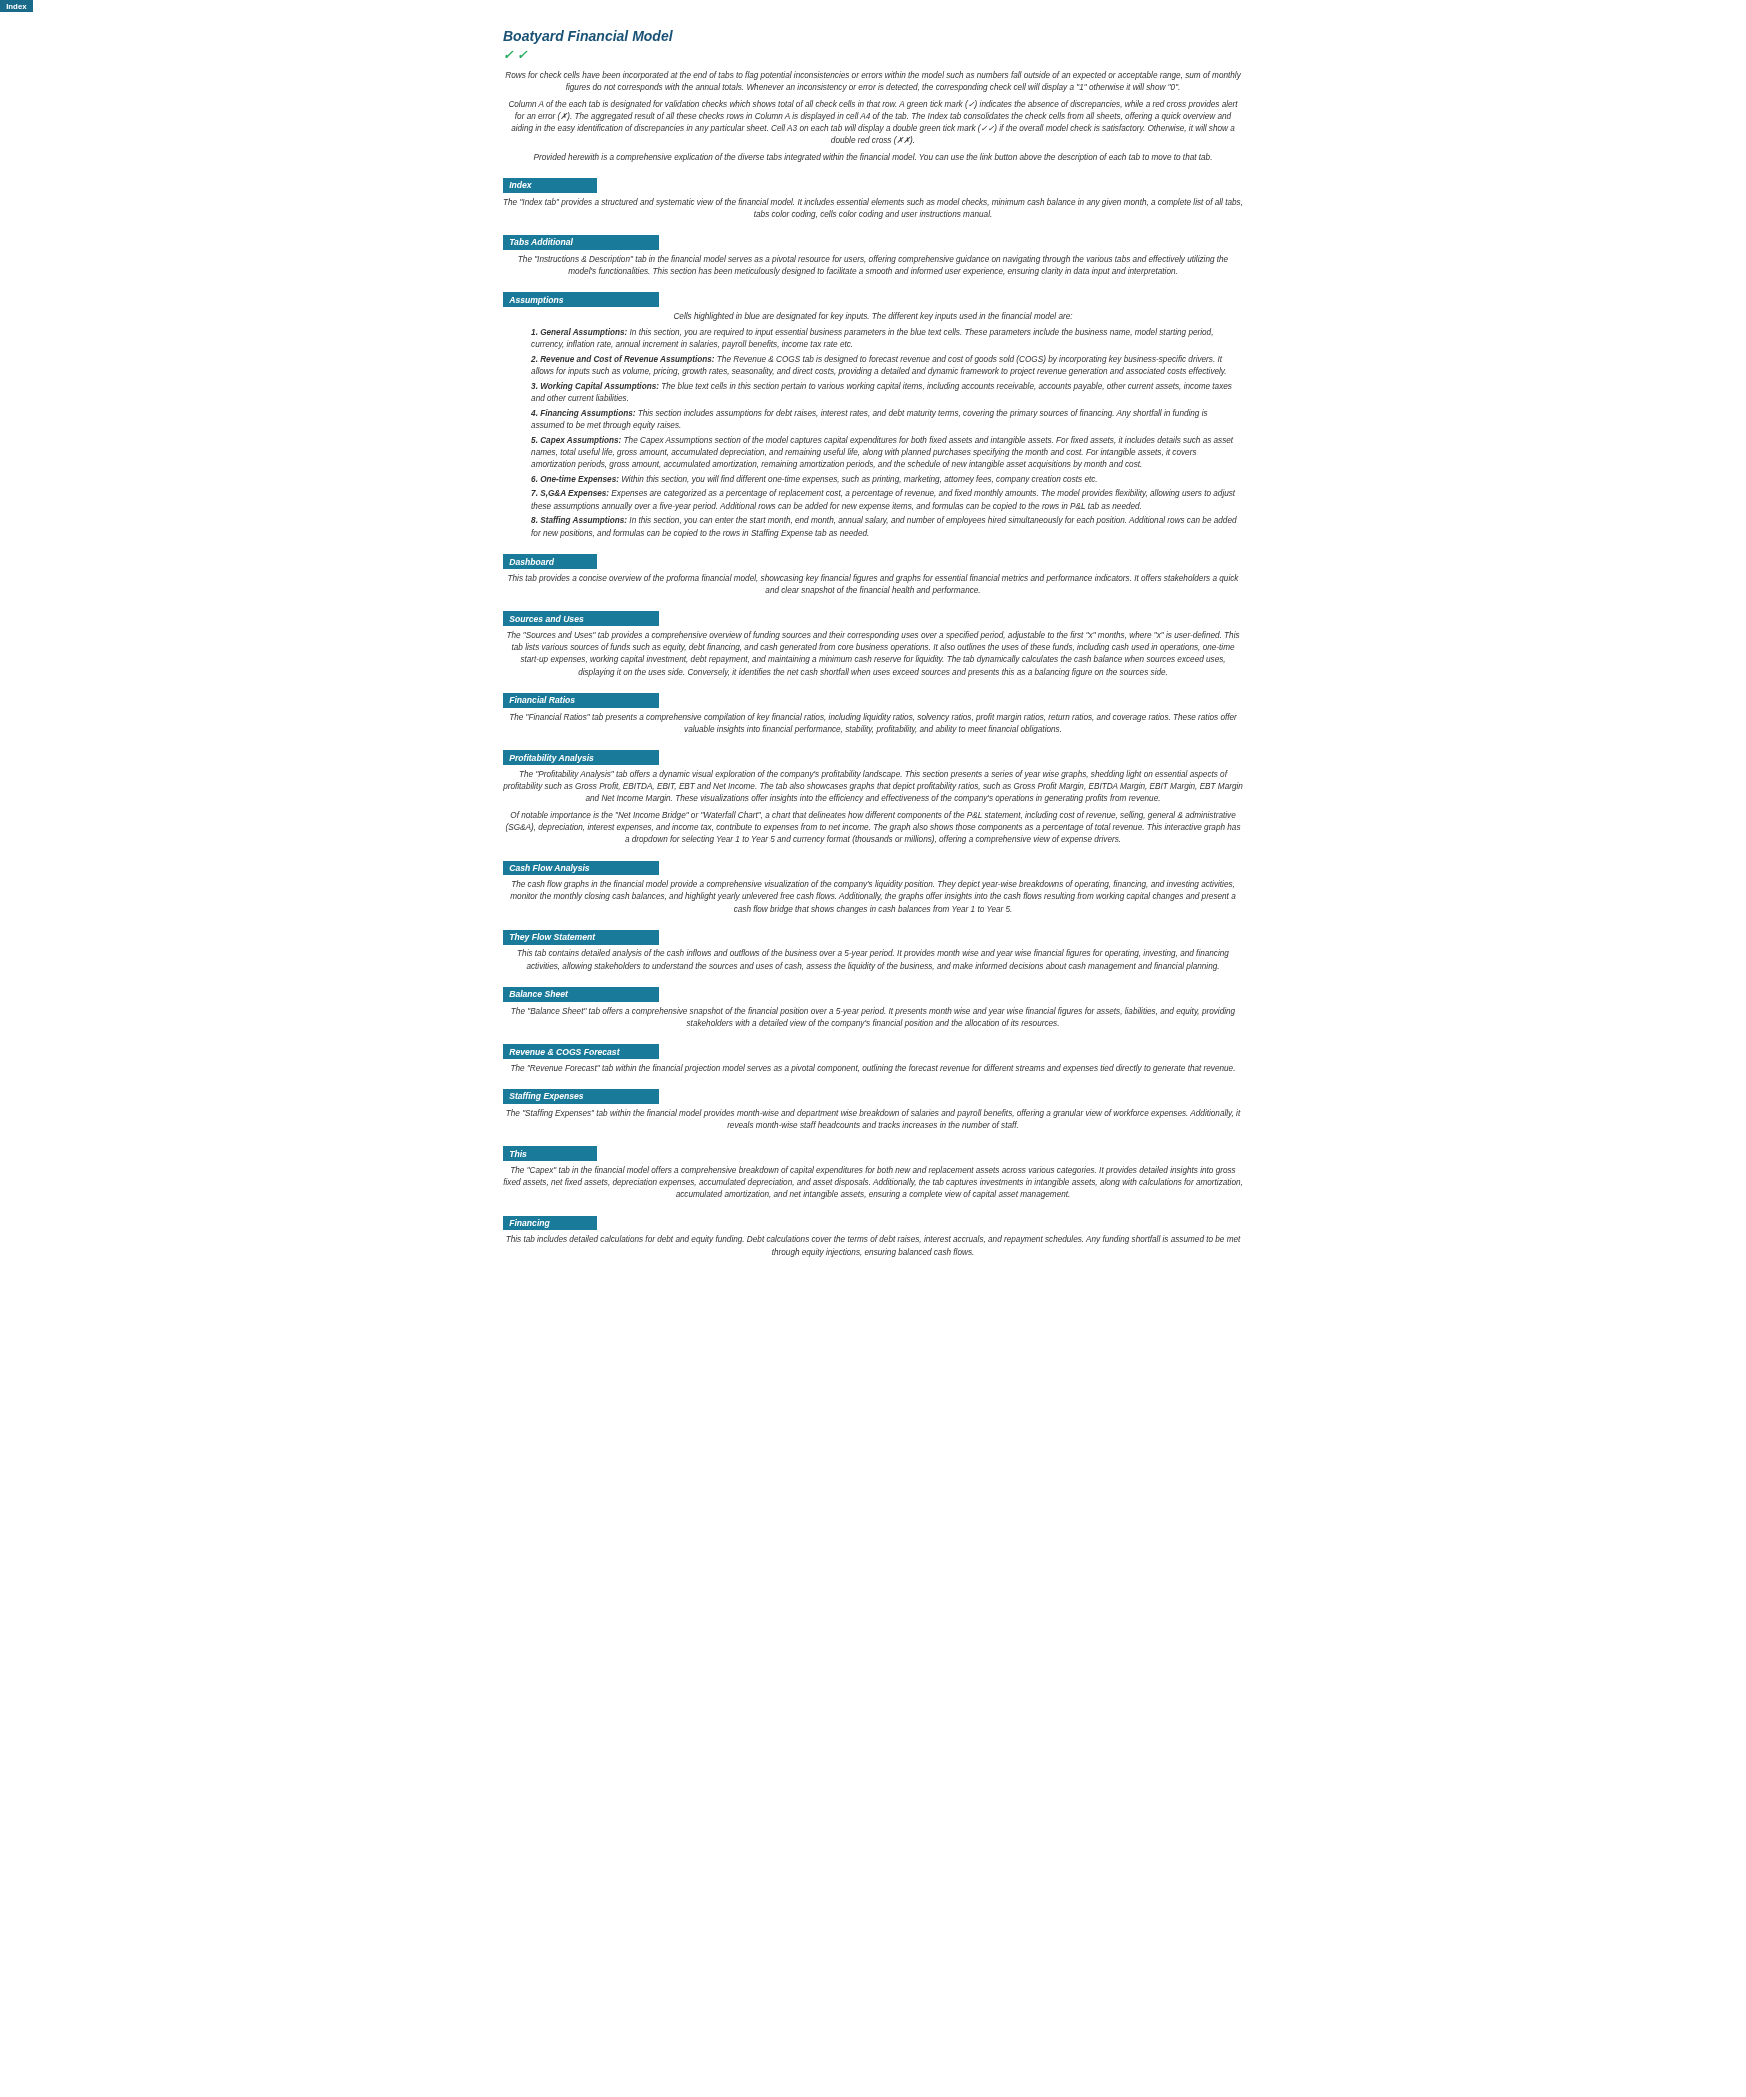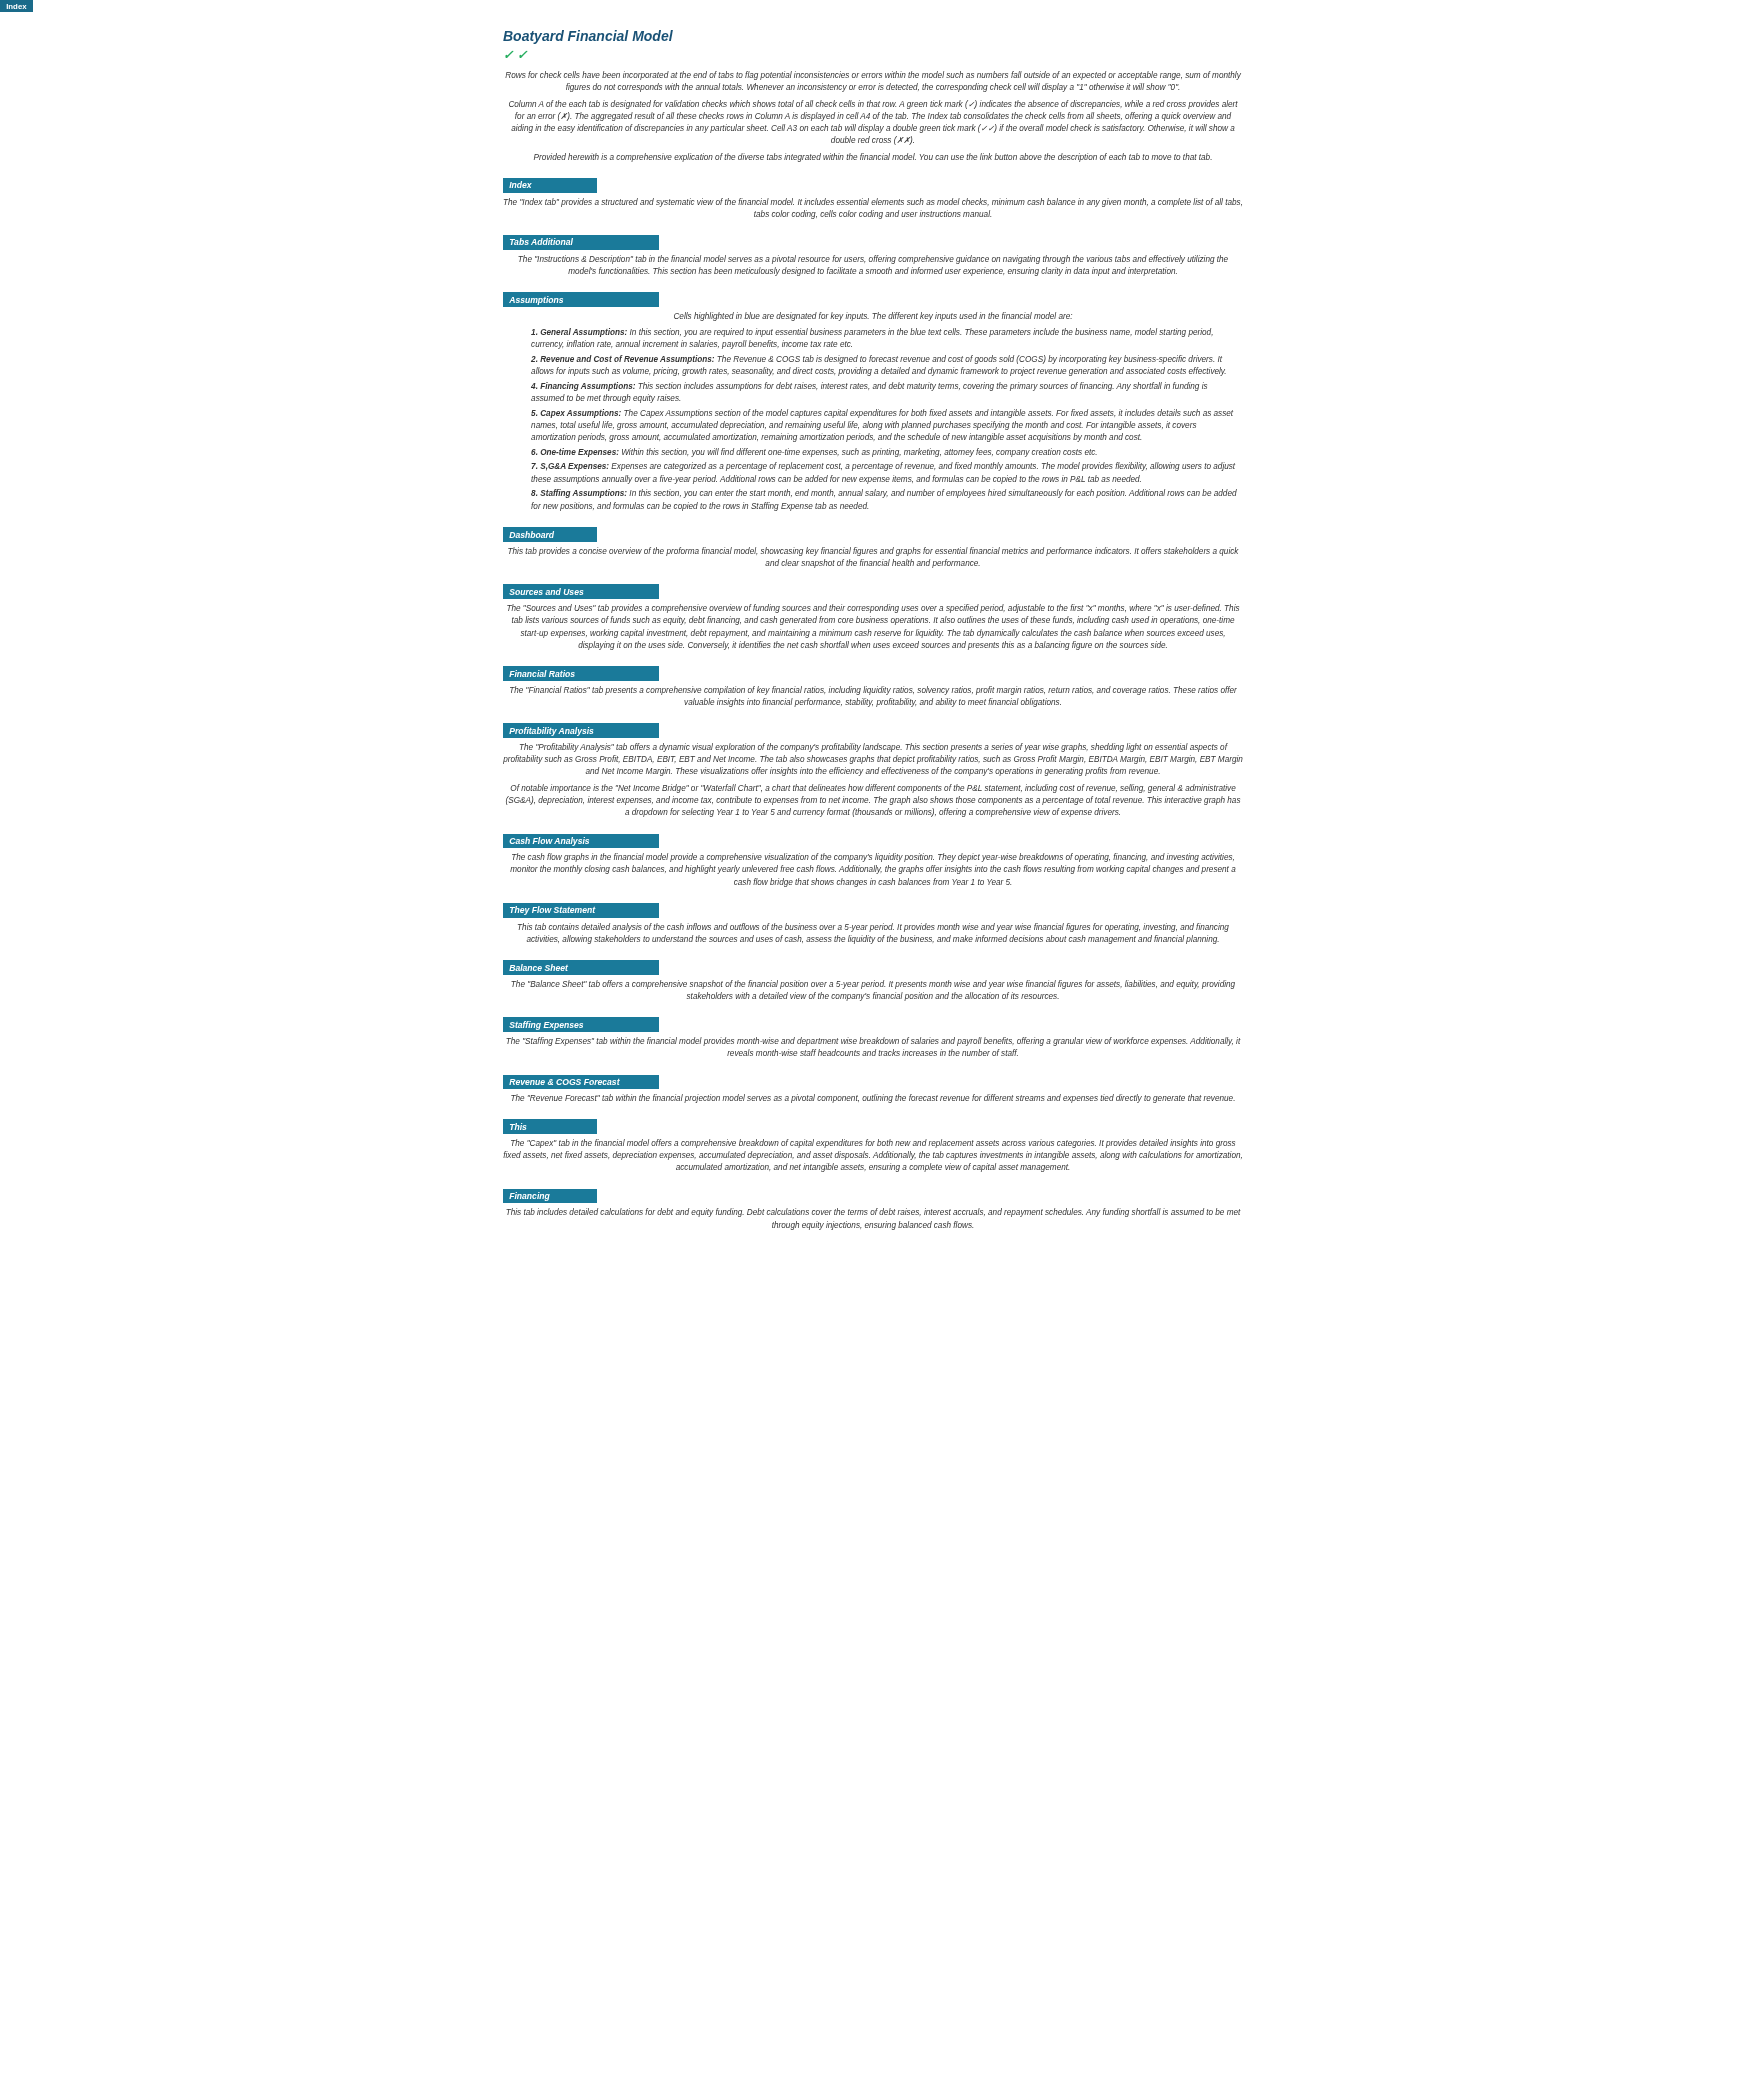--- a/index.html
+++ b/index.html
@@ -104,20 +104,21 @@
     </div>
   </div>
 
   <div>
     <div class="section-header">Assumptions</div>
     <div class="description-block">
       <p>Cells highlighted in blue are designated for key inputs. The different key inputs used in the financial model are:</p>
       <ol style="list-style:none; padding-left:12.5px;">
       <li style="margin-bottom: 2.3px; line-height: 1.5;"><strong>1. General Assumptions:</strong> In this section, you are required to input essential business parameters in the blue text cells. These parameters include the business name, model starting period, currency, inflation rate, annual increment in salaries, payroll benefits, income tax rate etc.</li>
           <li style="margin-bottom: 2.3px; line-height: 1.5;"><strong>2. Revenue and Cost of Revenue Assumptions:</strong> The Revenue &amp; COGS tab is designed to forecast revenue and cost of goods sold (COGS) by incorporating key business-specific drivers. It allows for inputs such as volume, pricing, growth rates, seasonality, and direct costs, providing a detailed and dynamic framework to project revenue generation and associated costs effectively.</li>
+          <li style="margin-bottom: 2.3px; line-height: 1.5;"><strong>3. Working Capital Assumptions:</strong> The blue text cells in this section pertain to various working capital items, including accounts receivable, accounts payable, other current assets, income taxes and other current liabilities.</li>
           <li style="margin-bottom: 2.3px; line-height: 1.5;"><strong>4. Financing Assumptions:</strong> This section includes assumptions for debt raises, interest rates, and debt maturity terms, covering the primary sources of financing. Any shortfall in funding is assumed to be met through equity raises.</li>
           <li style="margin-bottom: 2.3px; line-height: 1.5;"><strong>5. Capex Assumptions:</strong> The Capex Assumptions section of the model captures capital expenditures for both fixed assets and intangible assets. For fixed assets, it includes details such as asset names, total useful life, gross amount, accumulated depreciation, and remaining useful life, along with planned purchases specifying the month and cost. For intangible assets, it covers amortization periods, gross amount, accumulated amortization, remaining amortization periods, and the schedule of new intangible asset acquisitions by month and cost.</li>
           <li style="margin-bottom: 2.3px; line-height: 1.5;"><strong>6. One-time Expenses:</strong> Within this section, you will find different one-time expenses, such as printing, marketing, attorney fees, company creation costs etc.</li>
           <li style="margin-bottom: 2.3px; line-height: 1.5;"><strong>7. S,G&amp;A Expenses:</strong> Expenses are categorized as a percentage of replacement cost, a percentage of revenue, and fixed monthly amounts. The model provides flexibility, allowing users to adjust these assumptions annually over a five-year period. Additional rows can be added for new expense items, and formulas can be copied to the rows in P&amp;L tab as needed.</li>
           <li style="margin-bottom: 2.3px; line-height: 1.5;"><strong>8. Staffing Assumptions:</strong> In this section, you can enter the start month, end month, annual salary, and number of employees hired simultaneously for each position. Additional rows can be added for new positions, and formulas can be copied to the rows in Staffing Expense tab as needed.</li>
         </ol>
     </div>
   </div>
 
   <div>
@@ -165,34 +166,34 @@
   </div>
 
   <div>
     <div class="section-header">Balance Sheet</div>
     <div class="description-block">
       <p>The "Balance Sheet" tab offers a comprehensive snapshot of the financial position over a 5-year period. It presents month wise and year wise financial figures for assets, liabilities, and equity, providing stakeholders with a detailed view of the company's financial position and the allocation of its resources.</p>
     </div>
   </div>
 
   <div>
+    <div class="section-header">Revenue &amp; COGS Forecast</div>
+    <div class="description-block">
+      <p>The "Revenue Forecast" tab within the financial projection model serves as a pivotal component, outlining the forecast revenue for different streams and expenses tied directly to generate that revenue.</p>
+    </div>
+  </div>
+
+  <div>
     <div class="section-header">Staffing Expenses</div>
     <div class="description-block">
       <p>The "Staffing Expenses" tab within the financial model provides month-wise and department wise breakdown of salaries and payroll benefits, offering a granular view of workforce expenses. Additionally, it reveals month-wise staff headcounts and tracks increases in the number of staff.</p>
     </div>
   </div>
 
   <div>
-    <div class="section-header">Revenue &amp; COGS Forecast</div>
-    <div class="description-block">
-      <p>The "Revenue Forecast" tab within the financial projection model serves as a pivotal component, outlining the forecast revenue for different streams and expenses tied directly to generate that revenue.</p>
-    </div>
-  </div>
-
-  <div>
     <div class="section-header narrow">This</div>
     <div class="description-block">
       <p>The "Capex" tab in the financial model offers a comprehensive breakdown of capital expenditures for both new and replacement assets across various categories. It provides detailed insights into gross fixed assets, net fixed assets, depreciation expenses, accumulated depreciation, and asset disposals. Additionally, the tab captures investments in intangible assets, along with calculations for amortization, accumulated amortization, and net intangible assets, ensuring a complete view of capital asset management.</p>
     </div>
   </div>
 
   <div>
     <div class="section-header narrow">Financing</div>
     <div class="description-block">
       <p>This tab includes detailed calculations for debt and equity funding. Debt calculations cover the terms of debt raises, interest accruals, and repayment schedules. Any funding shortfall is assumed to be met through equity injections, ensuring balanced cash flows.</p>

